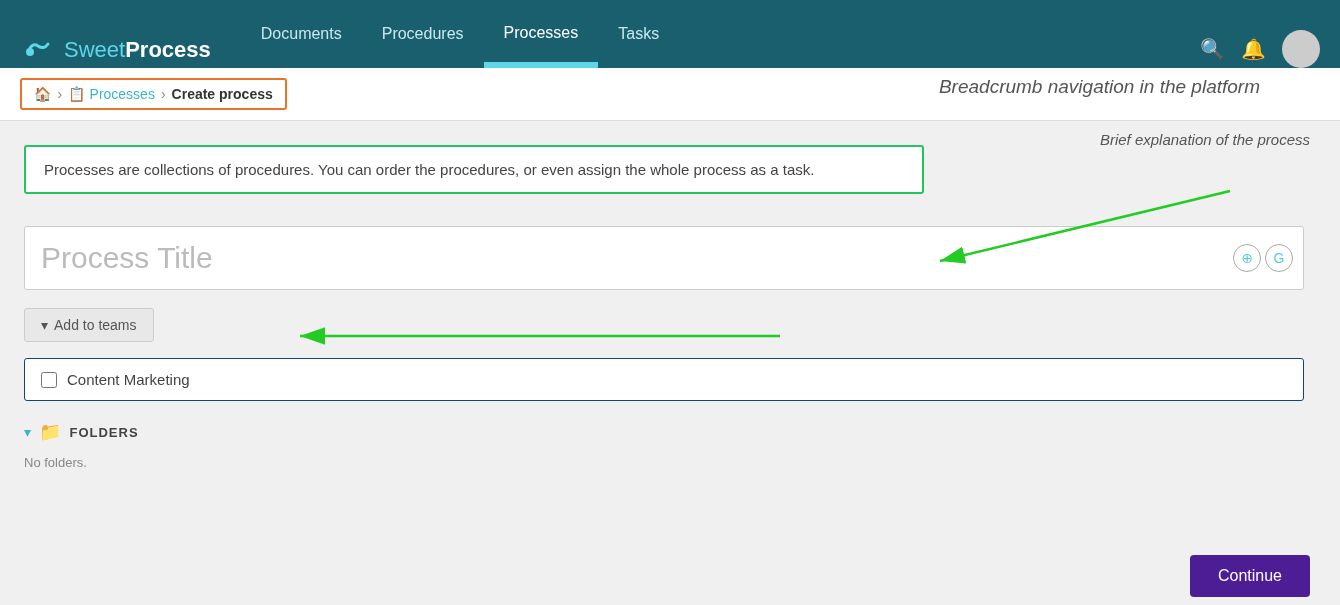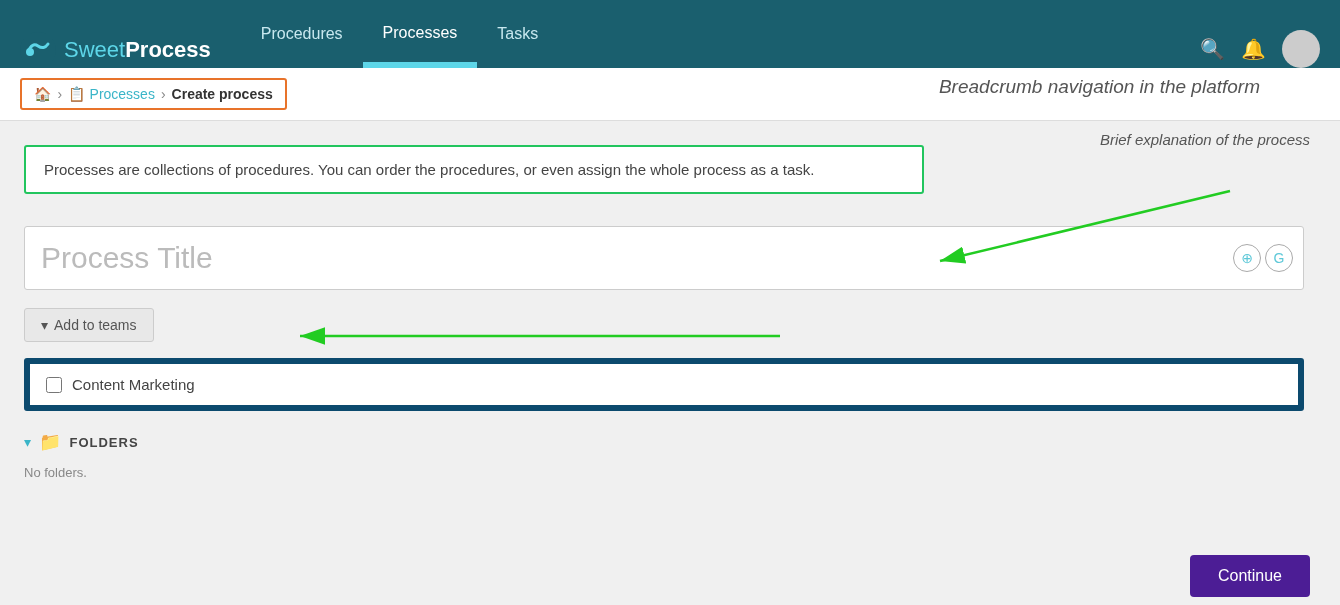--- a/index.html
+++ b/index.html
@@ -208,21 +208,21 @@
       cursor: pointer;
       display: inline-flex;
       align-items: center;
       gap: 6px;
       margin-bottom: 16px;
     }
 
     
     .teams-section {
       background: white;
-      border: 6px solid #0c4a6e;
+      border: 1px solid #0c4a6e;
       border-radius: 3px;
       max-width: 1280px;
       margin-bottom: 20px;
     }
     .team-item {
       display: flex;
       align-items: center;
       padding: 12px 16px;
       border-bottom: 1px solid #eee;
       gap: 10px;
@@ -293,20 +293,21 @@
     <svg class="brand-logo" viewBox="0 0 36 36">
       <circle cx="18" cy="18" r="18" fill="#1a5f6e"></circle>
       <path d="M8 20 Q12 10 18 14 Q24 18 28 12" stroke="#5dd6e8" stroke-width="3" fill="none" stroke-linecap="round"></path>
       <circle cx="10" cy="20" r="4" fill="#5dd6e8"></circle>
     </svg>
     <span class="brand-text">
       <span style="color:#5dd6e8; font-weight:300;">Sweet</span><strong style="color:white;">Process</strong>
     </span>
   </div>
   <div class="nav-links">
+    <a class="nav-link">Documents</a>
     <a class="nav-link">Procedures</a>
     <a class="nav-link active" style="color:white; border-bottom:3px solid #5dd6e8;">Processes</a>
     <a class="nav-link">Tasks</a>
   </div>
   <div class="nav-icons">
     <button class="nav-icon-btn">
       <span>🔍</span>
     </button>
     <button class="nav-icon-btn">
       <span>🔔</span>

